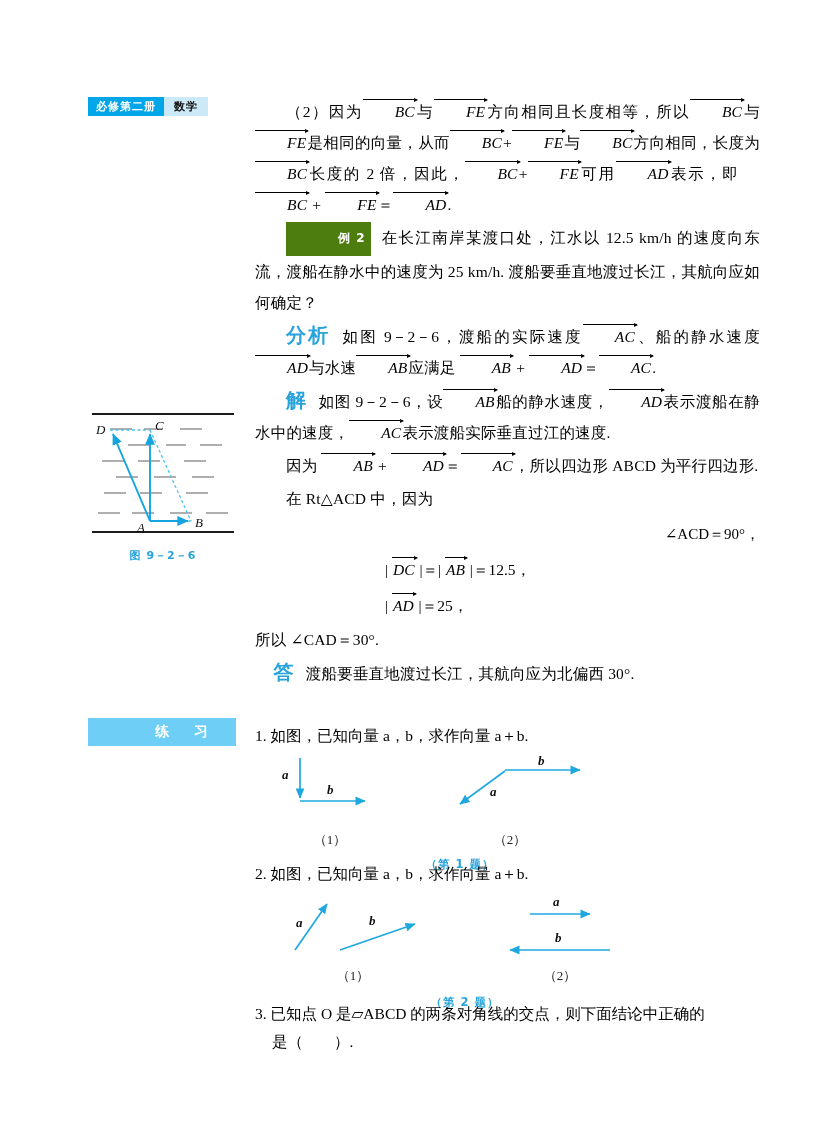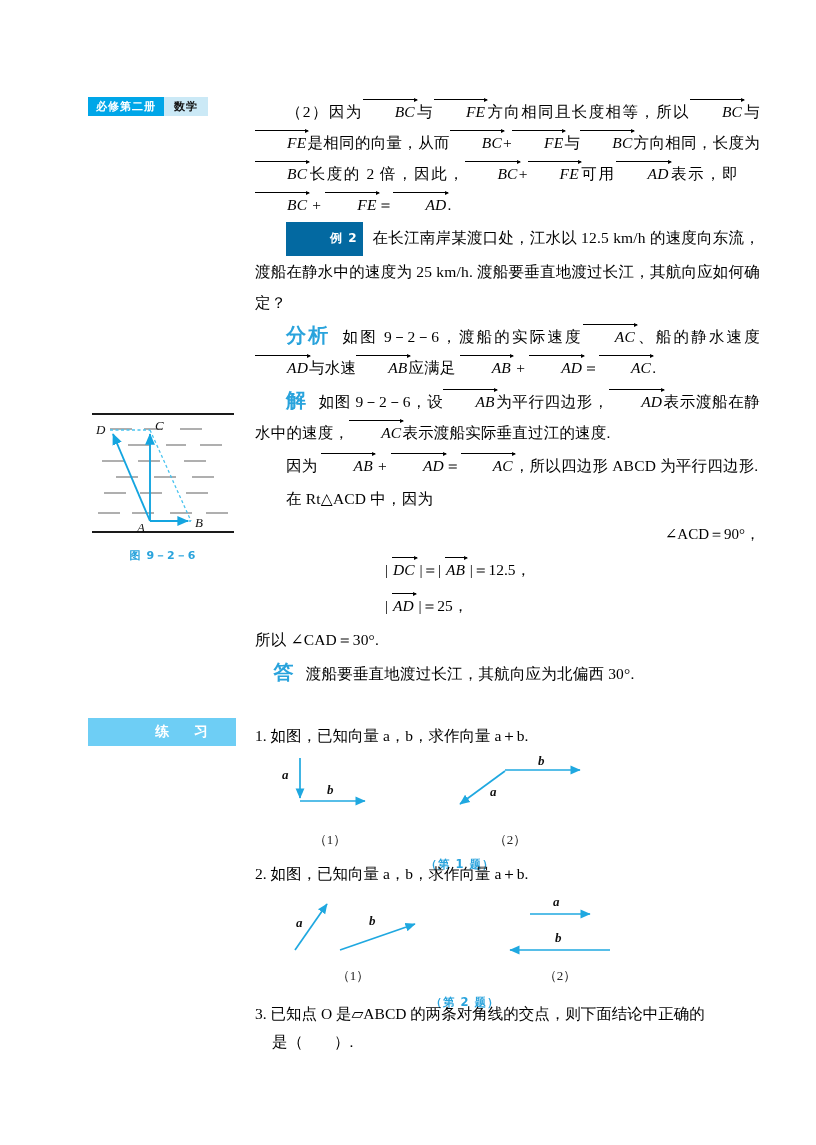--- a/index.html
+++ b/index.html
@@ -62,24 +62,24 @@
     position:absolute;
     right:-2px; top:-6.5px;
     border-left:4px solid #000;
     border-top:2.4px solid transparent;
     border-bottom:2.4px solid transparent;
   }
   .mn { font-family:"Liberation Serif","DejaVu Serif",serif; font-style:normal; }
   .bold0 { font-weight:bold; font-style:normal; }
 
   .tag-blue-sm {
-    background:#0369a1; color:#ffffff;
+    background:#4d7c0f; color:#ffffff;
     font-family:"DejaVu Sans","Liberation Sans",sans-serif;
     font-size:12px; font-weight:bold;
-    padding:1px 5px 2px 13px;
+    padding:1px 5px 2px 21px;
     margin-right:10px;
     display:inline-block;
     vertical-align:1px;
     letter-spacing:1px;
   }
   .kw-blue {
     color:#29a3dc;
     font-family:"DejaVu Sans","Liberation Sans",sans-serif;
     font-weight:bold;
     font-size:20px;
@@ -142,21 +142,21 @@
 
 <div class="content">
 
   <p class="para indent"><span>（2）因为</span><span class="vec">BC</span><span>与</span><span class="vec">FE</span><span>方向相同且长度相等，所以</span><span class="vec">BC</span><span>与</span><span class="vec">FE</span><span>是相同的向量，从而</span><span class="vec">BC</span><span class="mn">+</span><span class="vec">FE</span><span>与</span><span class="vec">BC</span><span>方向相同，长度为</span><span class="vec">BC</span><span>长度的 2 倍，因此，</span><span class="vec">BC</span><span class="mn">+</span><span class="vec">FE</span><span>可用</span><span class="vec">AD</span><span>表示，即</span>&nbsp;&nbsp;&nbsp;&nbsp;<span class="vec">BC</span>&nbsp;<span class="mn">+</span>&nbsp;<span class="vec">FE</span><span class="mn">＝</span><span class="vec">AD</span><span class="mn">.</span></p>
 
 
   <p class="para indent"><span class="tag-blue-sm">例 2</span><span>在长江南岸某渡口处，江水以 12.5 km/h 的速度向东流，渡船在静水中的速度为 25 km/h. 渡船要垂直地渡过长江，其航向应如何确定？</span></p>
 
   <p class="para indent"><span class="kw-blue">分析</span><span>如图 9－2－6，渡船的实际速度</span><span class="vec">AC</span><span>、船的静水速度</span><span class="vec">AD</span><span>与水速</span><span class="vec">AB</span><span>应满足</span>&nbsp;<span class="vec">AB</span>&nbsp;<span class="mn">+</span>&nbsp;<span class="vec">AD</span><span class="mn">＝</span><span class="vec">AC</span><span class="mn">.</span></p>
 
-  <p class="para indent"><span class="kw-blue">解</span><span>如图 9－2－6，设</span><span class="vec">AB</span><span>为平行四边形，</span><span class="vec">AD</span><span>表示渡船在静水中的速度，</span><span class="vec">AC</span><span>表示渡船实际垂直过江的速度.</span></p>
+  <p class="para indent"><span class="kw-blue">解</span><span>如图 9－2－6，设</span><span class="vec">AB</span><span>船的静水速度，</span><span class="vec">AD</span><span>表示渡船在静水中的速度，</span><span class="vec">AC</span><span>表示渡船实际垂直过江的速度.</span></p>
 
   <p class="para indent"><span>因为</span>&nbsp;<span class="vec">AB</span>&nbsp;<span class="mn">+</span>&nbsp;<span class="vec">AD</span><span class="mn">＝</span><span class="vec">AC</span><span>，所以四边形 ABCD 为平行四边形.</span></p>
 
   <p class="para indent">在 Rt△ACD 中，因为</p>
 
   <p class="eq-line">∠ACD＝90°，</p>
 
   <p class="eq-line2"><span class="mn">|</span>&nbsp;<span class="vec">DC</span>&nbsp;<span class="mn">|＝|</span>&nbsp;<span class="vec">AB</span>&nbsp;<span class="mn">|＝12.5，</span></p>
 
   <p class="eq-line2"><span class="mn">|</span>&nbsp;<span class="vec">AD</span>&nbsp;<span class="mn">|＝25，</span></p>

